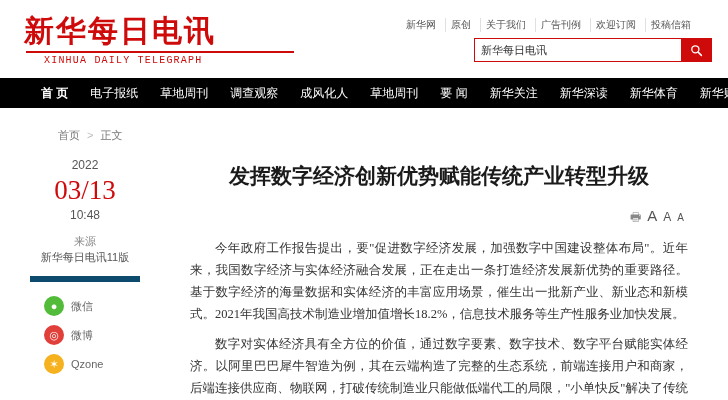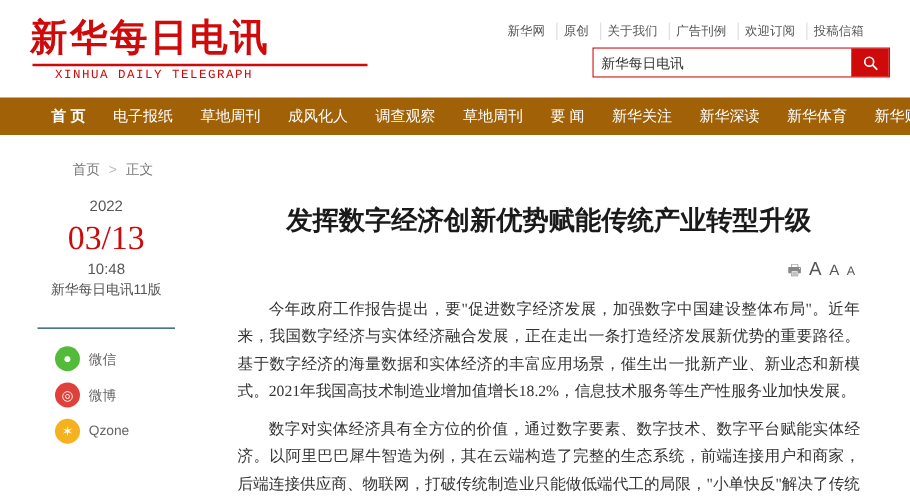--- a/index.html
+++ b/index.html
@@ -96,21 +96,21 @@
     display: flex;
     align-items: center;
     justify-content: center;
     cursor: pointer;
   }
   .search-btn svg { display: block; }
 
   
   .navbar {
     height: 30px;
-    background: #a16207;
+    background: #000000;
     display: flex;
     align-items: center;
     padding-left: 30px;
     gap: 0;
   }
   .navbar a {
     color: #fff;
     font-size: 12px;
     text-decoration: none;
     padding: 0 11px;
@@ -133,22 +133,22 @@
   .breadcrumb a { color: #777; text-decoration: none; }
 
   .left-col {
     position: absolute;
     left: 30px;
     top: 48px;
     width: 110px;
     text-align: center;
   }
   .date-card {
-    border-bottom: 1px solid #0c4a6e;
-    padding-bottom: 22px;
+    border-bottom: 6px solid #0c4a6e;
+    padding-bottom: 11px;
   }
   .date-year { font-size: 12px; color: #555; line-height: 18px; }
   .date-md {
     font-size: 27px;
     color: #cf0a0a;
     line-height: 32px;
     font-family: "Liberation Serif", serif;
   }
   .date-time { font-size: 12px; color: #555; line-height: 18px; }
   .source-label { font-size: 11px; color: #888; margin-top: 9px; line-height: 16px; }
@@ -242,22 +242,22 @@
           <line x1="10" y1="10" x2="14" y2="14" stroke="#ffffff" stroke-width="1.8" stroke-linecap="round"></line>
         </svg>
       </div>
     </div>
   </div>
 
   <div class="navbar">
     <a href="#">首 页</a>
     <a href="#">电子报纸</a>
     <a href="#">草地周刊</a>
+    <a href="#">调查观察</a>
     <a href="#">成风化人</a>
-    <a href="#">调查观察</a>
     <a href="#">草地周刊</a>
     <a href="#">要 闻</a>
     <a href="#">新华关注</a>
     <a href="#">新华深读</a>
     <a href="#">新华体育</a>
     <a href="#">新华财经</a>
 
   </div>
 
   <div class="content-wrap">
@@ -266,20 +266,21 @@
       <a href="#">首页</a>
       <span class="crumb-sep">&gt;</span>
       <span>正文</span>
     </div>
 
     <div class="left-col">
       <div class="date-card">
         <div class="date-year">2022</div>
         <div class="date-md">03/13</div>
         <div class="date-time">10:48</div>
+        <div class="source-label">来源</div>
         <div class="source-val">新华每日电讯11版</div>
       </div>
 
       <div class="share-list">
         <div class="share-item">
           <span class="share-ico ico-wx">●</span>
           <span class="share-label">微信</span>
         </div>
         <div class="share-item">
           <span class="share-ico ico-wb">◎</span>

